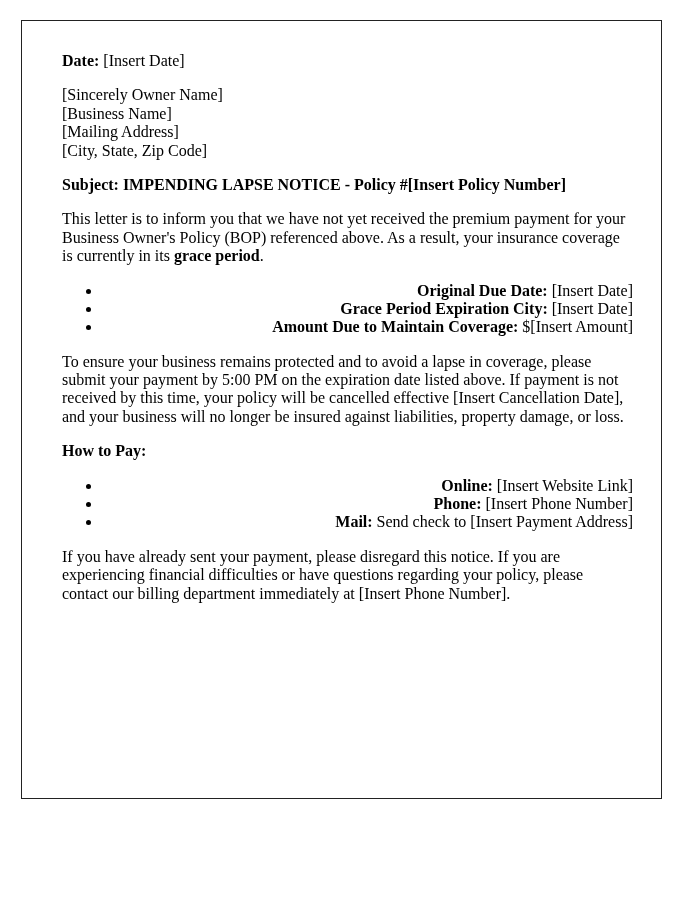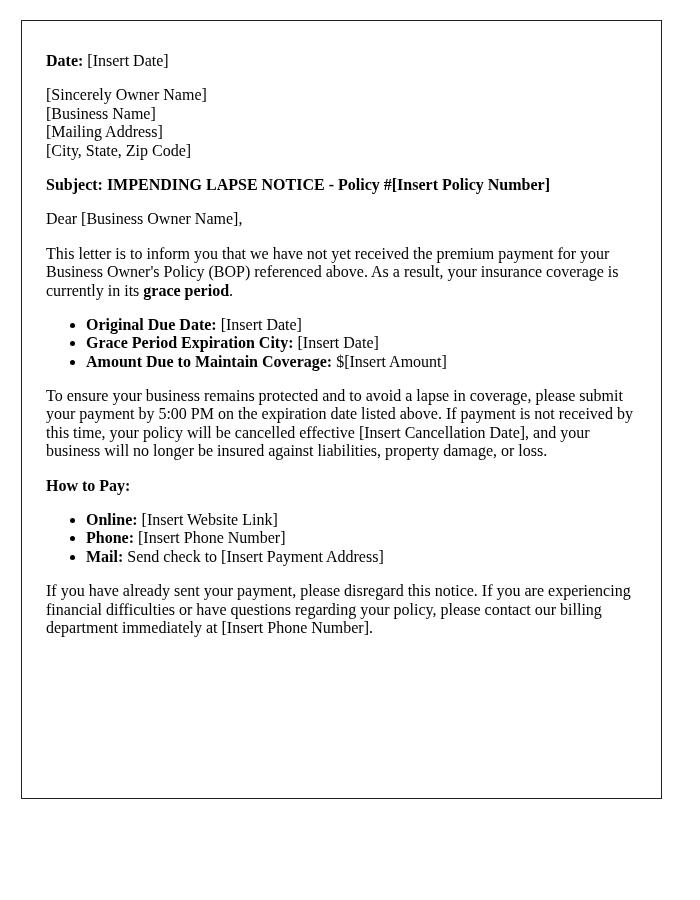--- a/index.html
+++ b/index.html
@@ -14,42 +14,41 @@
     position: relative;
   }
   .letter {
     position: absolute;
     left: 21px;
     top: 20px;
     width: 641px;
     height: 779px;
     box-sizing: border-box;
     border: 1.5px solid #222222;
-    padding: 31px 28px 0 24px;
+    padding: 31px 28px 0 40px;
     overflow: hidden;
     background: #ffffff;
   }
   .letter p { margin: 16px 0; }
   .letter p:first-child { margin-top: 0; }
   .letter ul { margin: 16px 0; padding-left: 40px; list-style-type: disc; }
-  .letter li { margin: 0; padding: 0; }
+  .letter li { margin: 0; padding: 0; text-align: right; }
   .bold, b { font-weight: bold; }
 </style>
 </head>
 <body>
 
 <div class="letter">
 
   <p><b>Date:</b><span> [Insert Date]</span></p>
 
   <p><span>[Sincerely Owner Name]</span><br><span>[Business Name]</span><br><span>[Mailing Address]</span><br><span>[City, State, Zip Code]</span></p>
 
   <p class="bold">Subject: IMPENDING LAPSE NOTICE - Policy #[Insert Policy Number]</p>
 
-  <p>Dear [Business Owner Name],</p>
 
   <p><span>This letter is to inform you that we have not yet received the premium payment for your Business Owner's Policy (BOP) referenced above. As a result, your insurance coverage is currently in its </span><b>grace period</b><span>.</span></p>
 
 
   <ul>
     <li><b>Original Due Date:</b><span> [Insert Date]</span></li>
     <li><b>Grace Period Expiration City:</b><span> [Insert Date]</span></li>
     <li><b>Amount Due to Maintain Coverage:</b><span> $[Insert Amount]</span></li>
   </ul>
 

